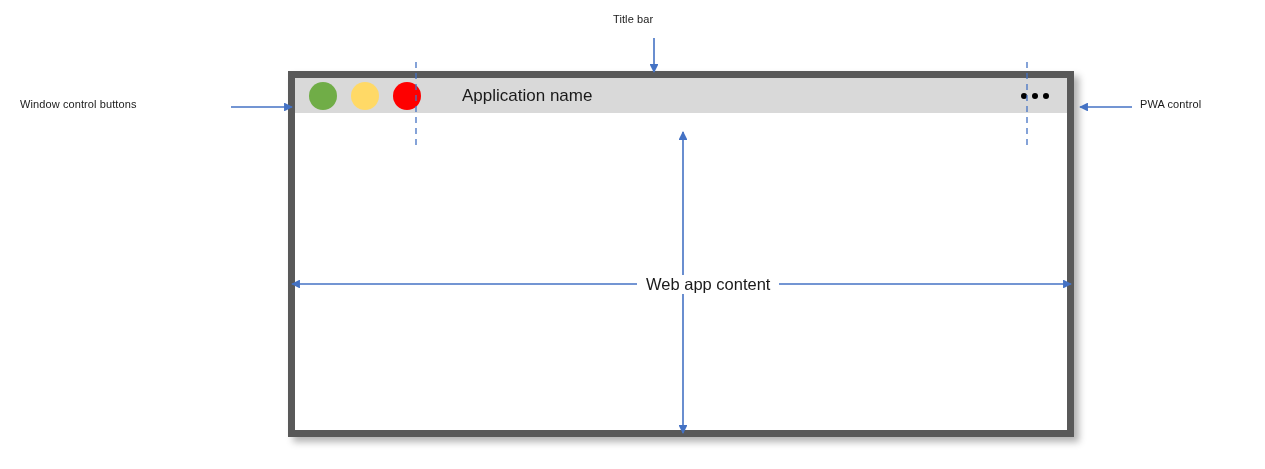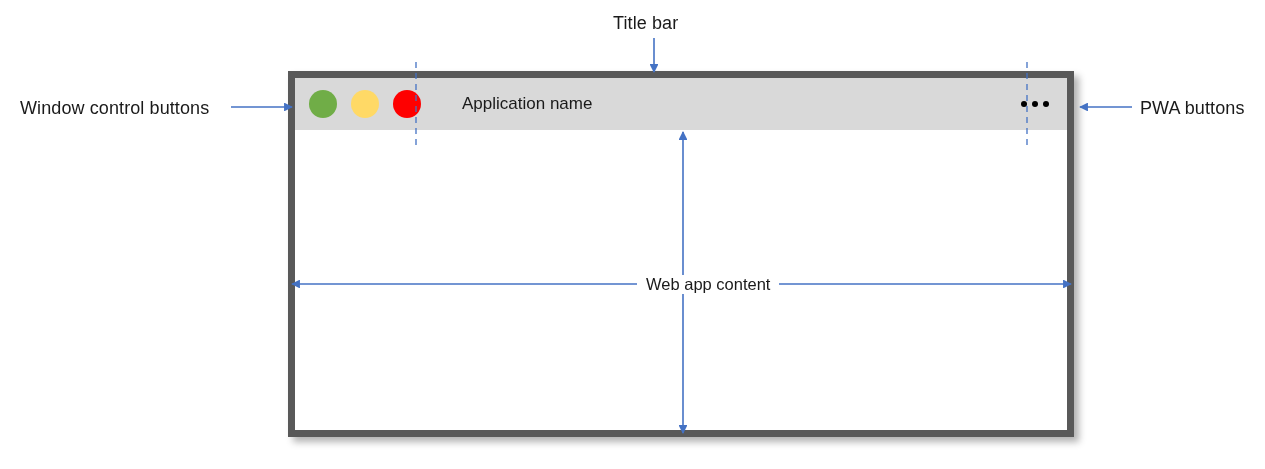--- a/index.html
+++ b/index.html
@@ -12,21 +12,21 @@
     height: 469px;
     position: relative;
     overflow: hidden;
     font-family: "Liberation Sans", sans-serif;
     color: #000000;
   }
 
   
   .anno-label {
     position: absolute;
-    font-size: 18px;
+    font-size: 11px;
     line-height: 1;
     color: #1a1a1a;
     white-space: nowrap;
     letter-spacing: 0.1px;
     text-align: right;
   }
 
   
   #app-window {
     position: absolute;
@@ -35,21 +35,21 @@
     width: 786px;
     height: 366px;
     box-sizing: border-box;
     border: 7px solid #595959;
     background: #ffffff;
     box-shadow: 5px 5px 7px rgba(0,0,0,0.30);
   }
 
   #title-bar {
     position: relative;
-    height: 52px;
+    height: 35px;
     background: #d9d9d9;
     display: flex;
     align-items: center;
     box-sizing: border-box;
   }
 
   #window-controls {
     display: flex;
     align-items: center;
     gap: 14px;
@@ -116,21 +116,21 @@
     color: #1a1a1a;
   }
 </style>
 </head>
 <body>
 
 <div class="anno-label" id="label-window-controls" style="left:20px; top:99px;">Window control buttons</div>
 
 <div class="anno-label" id="label-title-bar" style="left:613px; top:14px;">Title bar</div>
 
-<div class="anno-label" id="label-pwa-buttons" style="left:1140px; top:99px;">PWA buttons</div>
+<div class="anno-label" id="label-pwa-buttons" style="left:1140px; top:99px;">PWA control</div>
 
 <div id="app-window">
 
   <div id="title-bar">
 
     <div id="window-controls">
       <span class="win-dot green"></span>
       <span class="win-dot yellow"></span>
       <span class="win-dot red"></span>
     </div>

